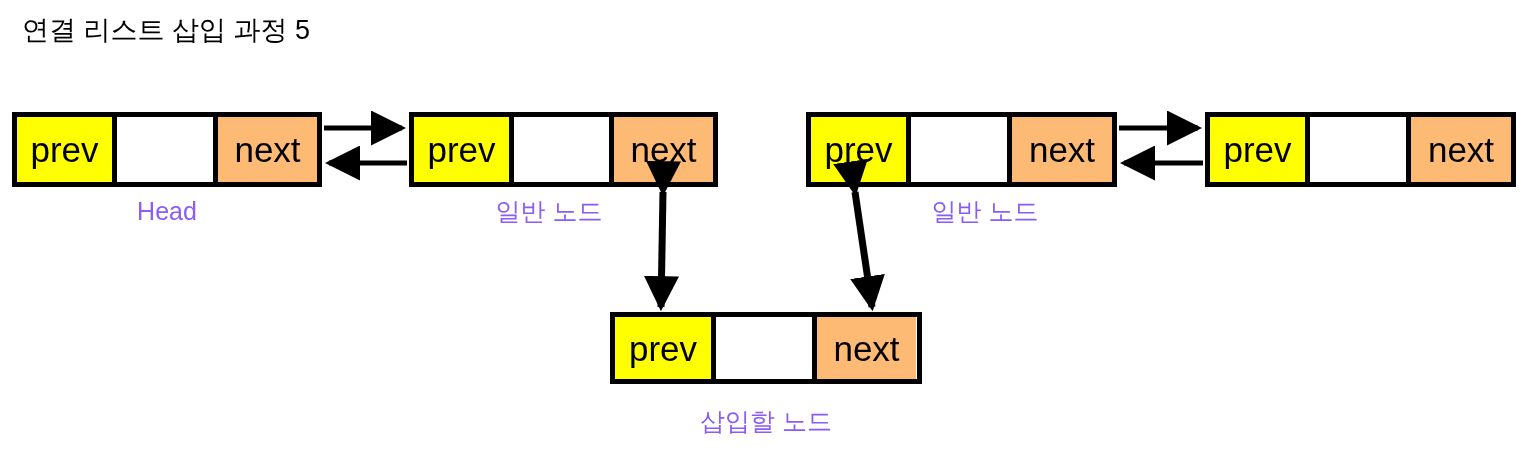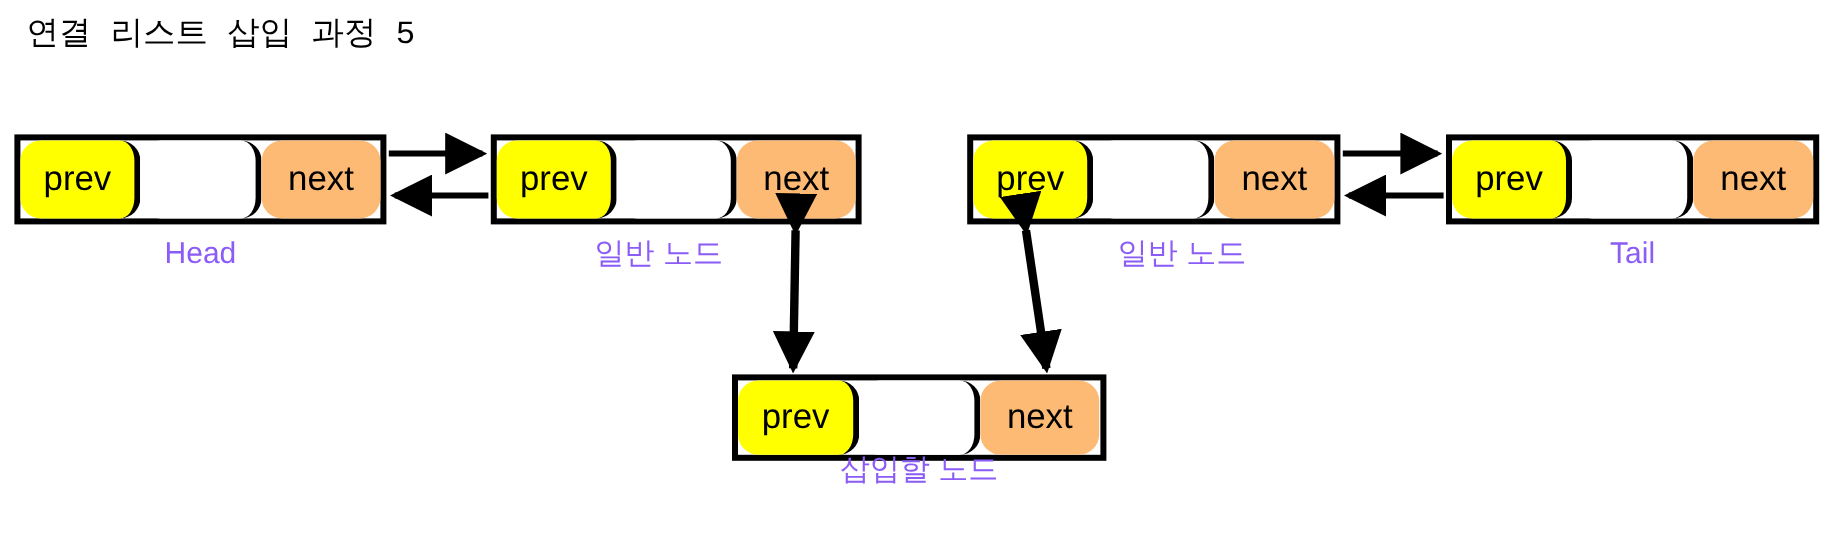--- a/index.html
+++ b/index.html
@@ -21,40 +21,38 @@
   }
   .slide-title {
     position: absolute;
     left: 22px;
     top: 14px;
     font-size: 27px;
     line-height: 32px;
     color: #000000;
     white-space: nowrap;
     font-weight: normal;
-    font-family: Liberation Mono, monospace;
   }
   
   .node {
     position: absolute;
     box-sizing: border-box;
     display: flex;
     border: 5px solid #000000;
     background: #ffffff;
   }
   .cell {
     box-sizing: border-box;
     display: flex;
     align-items: center;
     justify-content: center;
-    font-size: 29px;
+    font-size: 35px;
     line-height: 1;
     color: #000000;
     white-space: nowrap;
-    border-radius: 17px;
   }
   .cell-prev {
     background: #ffff00;
     border-right: 5px solid #000000;
   }
   .cell-data {
     background: #ffffff;
     border-right: 5px solid #000000;
   }
   .cell-next {
@@ -104,28 +102,27 @@
     <div class="cell cell-data" style="width:101px;"></div>
     <div class="cell cell-next" style="width:100px;">next</div>
   </div>
   <div class="node-label" style="left:845px; top:196px; width:280px;">일반 노드</div>
 
   <div class="node" id="node-tail" style="left:1205px; top:112px; width:311px; height:75px;">
     <div class="cell cell-prev" style="width:100px;">prev</div>
     <div class="cell cell-data" style="width:101px;"></div>
     <div class="cell cell-next" style="width:100px;">next</div>
   </div>
-  <div class="node-label" style="left:1205px; top:196px; width:311px;">Tail</div>
 
   <div class="node" id="node-insert" style="left:610px; top:312px; width:312px; height:72px;">
     <div class="cell cell-prev" style="width:101px;">prev</div>
     <div class="cell cell-data" style="width:101px;"></div>
     <div class="cell cell-next" style="width:99px;">next</div>
   </div>
-  <div class="node-label" style="left:610px; top:376px; width:312px;">삽입할 노드</div>
+  <div class="node-label" style="left:610px; top:406px; width:312px;">삽입할 노드</div>
 
   <svg class="arrow-layer" viewBox="0 0 1530 455" width="1530" height="455">
     <defs>
       <marker id="ah-r" markerWidth="7" markerHeight="7" refX="6.2" refY="3.5" orient="auto" markerUnits="strokeWidth">
         <path d="M0,0 L7,3.5 L0,7 z" fill="#000000"></path>
       </marker>
       <marker id="ah-l" markerWidth="7" markerHeight="7" refX="6.2" refY="3.5" orient="auto" markerUnits="strokeWidth">
         <path d="M0,0 L7,3.5 L0,7 z" fill="#000000"></path>
       </marker>
       <marker id="ah-v1" markerWidth="5" markerHeight="5" refX="4.4" refY="2.5" orient="auto" markerUnits="strokeWidth">

